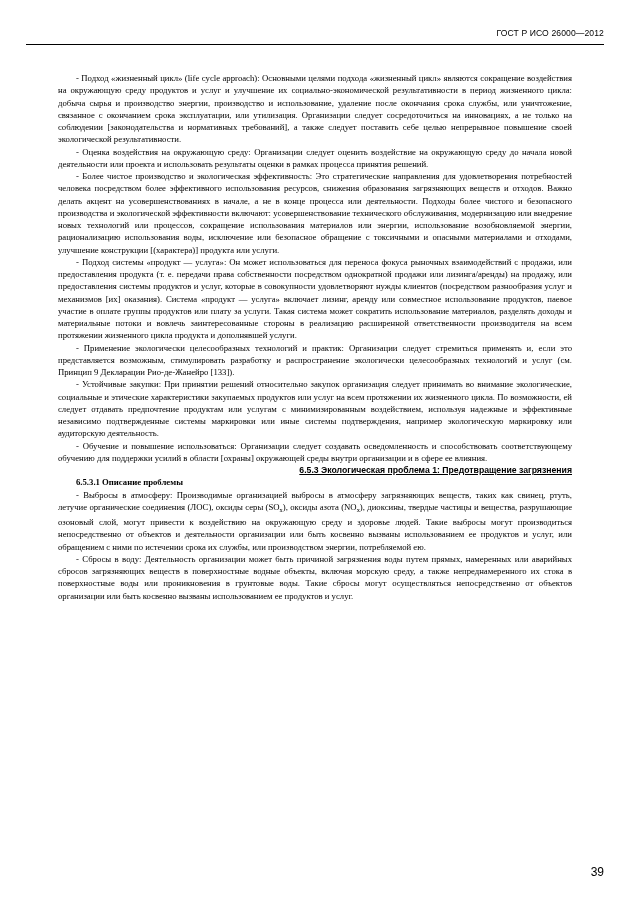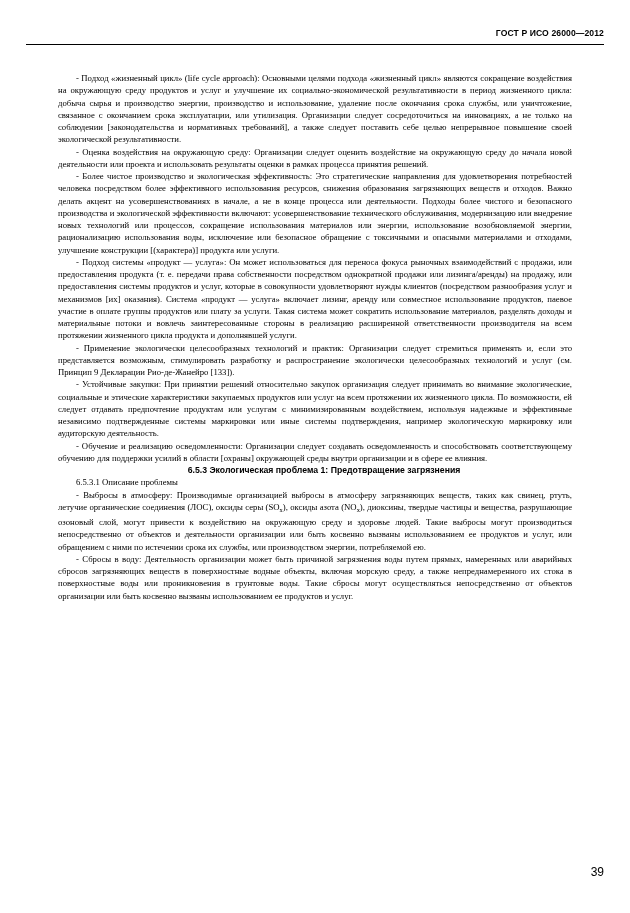--- a/index.html
+++ b/index.html
@@ -16,21 +16,21 @@
     color: #000000;
     box-sizing: border-box;
     overflow: hidden;
   }
   .header {
     position: absolute;
     top: 28px;
     right: 26px;
     font-family: "Liberation Sans", sans-serif;
     font-size: 8.6px;
-    font-weight: bold;
+    font-weight: normal;
     letter-spacing: 0.1px;
     white-space: nowrap;
   }
   .header-rule {
     position: absolute;
     top: 44px;
     left: 26px;
     right: 26px;
     height: 1px;
     background: #000000;
@@ -52,28 +52,30 @@
   p.indent {
     text-indent: 18px;
   }
   .heading {
     margin: 0;
     font-family: "Liberation Sans", sans-serif;
     font-size: 8.7px;
     font-weight: bold;
     line-height: 12.25px;
     text-indent: 18px;
-    text-align: center;
+    text-align: right;
+    text-decoration: underline;
   }
   .subheading {
     margin: 0;
     font-size: 8.7px;
     line-height: 12.25px;
     text-indent: 18px;
     text-align: left;
+    font-weight: bold;
   }
   .footer {
     position: absolute;
     bottom: 34px;
     right: 26px;
     font-family: "Liberation Sans", sans-serif;
     font-size: 12px;
   }
   sub {
     font-size: 6.4px;
@@ -89,21 +91,21 @@
   <div class="header-rule"></div>
 
   <div class="content">
 
     <p class="indent">- Подход «жизненный цикл» (life cycle approach): Основными целями подхода «жизненный цикл» являются сокращение воздействия на окружающую среду продуктов и услуг и улучшение их социально-экономической результативности в период жизненного цикла: добыча сырья и производство энергии, производство и использование, удаление после окончания срока службы, или уничтожение, связанное с окончанием срока эксплуатации, или утилизация. Организации следует сосредоточиться на инновациях, а не только на соблюдении [законодательства и нормативных требований], а также следует поставить себе целью непрерывное повышение своей экологической результативности.</p>
     <p class="indent">- Оценка воздействия на окружающую среду: Организации следует оценить воздействие на окружающую среду до начала новой деятельности или проекта и использовать результаты оценки в рамках процесса принятия решений.</p>
     <p class="indent">- Более чистое производство и экологическая эффективность: Это стратегические направления для удовлетворения потребностей человека посредством более эффективного использования ресурсов, снижения образования загрязняющих веществ и отходов. Важно делать акцент на усовершенствованиях в начале, а не в конце процесса или деятельности. Подходы более чистого и безопасного производства и экологической эффективности включают: усовершенствование технического обслуживания, модернизацию или внедрение новых технологий или процессов, сокращение использования материалов или энергии, использование возобновляемой энергии, рационализацию использования воды, исключение или безопасное обращение с токсичными и опасными материалами и отходами, улучшение конструкции [(характера)] продукта или услуги.</p>
     <p class="indent">- Подход системы «продукт — услуга»: Он может использоваться для переноса фокуса рыночных взаимодействий с продажи, или предоставления продукта (т. е. передачи права собственности посредством однократной продажи или лизинга/аренды) на продажу, или предоставления системы продуктов и услуг, которые в совокупности удовлетворяют нужды клиентов (посредством разнообразия услуг и механизмов [их] оказания). Система «продукт — услуга» включает лизинг, аренду или совместное использование продуктов, паевое участие в оплате группы продуктов или плату за услуги. Такая система может сократить использование материалов, разделять доходы и материальные потоки и вовлечь заинтересованные стороны в реализацию расширенной ответственности производителя на всем протяжении жизненного цикла продукта и дополнявшей услуги.</p>
     <p class="indent">- Применение экологически целесообразных технологий и практик: Организации следует стремиться применять и, если это представляется возможным, стимулировать разработку и распространение экологически целесообразных технологий и услуг (см. Принцип 9 Декларации Рио-де-Жанейро [133]).</p>
     <p class="indent">- Устойчивые закупки: При принятии решений относительно закупок организация следует принимать во внимание экологические, социальные и этические характеристики закупаемых продуктов или услуг на всем протяжении их жизненного цикла. По возможности, ей следует отдавать предпочтение продуктам или услугам с минимизированным воздействием, используя надежные и эффективные независимо подтвержденные системы маркировки или иные системы подтверждения, например экологическую маркировку или аудиторскую деятельность.</p>
-    <p class="indent">- Обучение и реализацию осведомленности: Организации следует создавать осведомленность и способствовать соответствующему обучению для поддержки усилий в области [охраны] окружающей среды внутри организации и в сфере ее влияния.</p>
+    <p class="indent">- Обучение и повышение использоваться: Организации следует создавать осведомленность и способствовать соответствующему обучению для поддержки усилий в области [охраны] окружающей среды внутри организации и в сфере ее влияния.</p>
 
     <div class="heading">6.5.3 Экологическая проблема 1: Предотвращение загрязнения</div>
     <div class="subheading">6.5.3.1 Описание проблемы</div>
 
 
     <p class="indent"><span>- Выбросы в атмосферу: Производимые организацией выбросы в атмосферу загрязняющих веществ, таких как свинец, ртуть, летучие органические соединения (ЛОС), оксиды серы (SO</span><sub>x</sub><span>), оксиды азота (NO</span><sub>x</sub><span>), диоксины, твердые частицы и вещества, разрушающие озоновый слой, могут привести к воздействию на окружающую среду и здоровье людей. Такие выбросы могут производиться непосредственно от объектов и деятельности организации или быть косвенно вызваны использованием ее продуктов и услуг, или обращением с ними по истечении срока их службы, или производством энергии, потребляемой ею.</span></p>
 
     <p class="indent">- Сбросы в воду: Деятельность организации может быть причиной загрязнения воды путем прямых, намеренных или аварийных сбросов загрязняющих веществ в поверхностные водные объекты, включая морскую среду, а также непреднамеренного их стока в поверхностные воды или проникновения в грунтовые воды. Такие сбросы могут осуществляться непосредственно от объектов организации или быть косвенно вызваны использованием ее продуктов и услуг.</p>
 
   </div>

